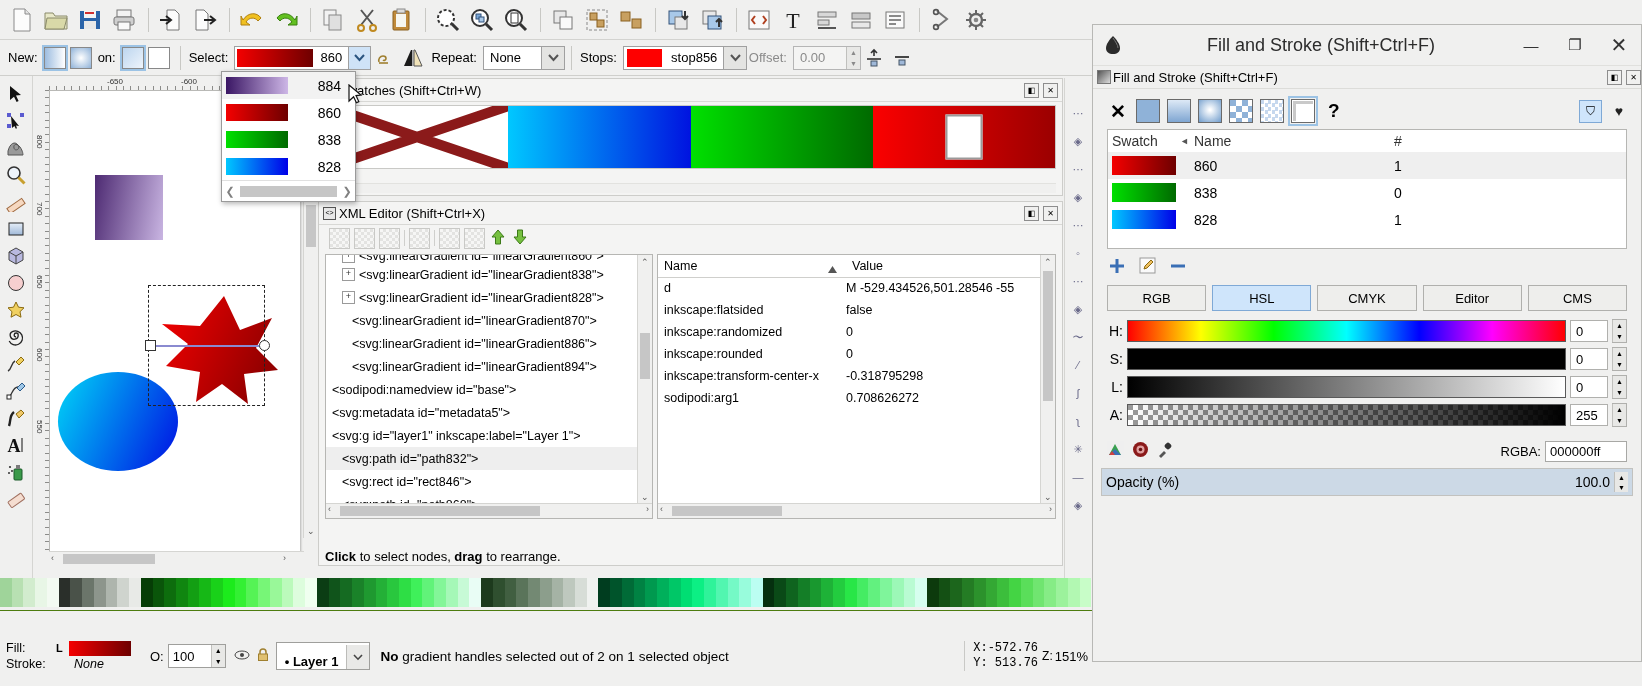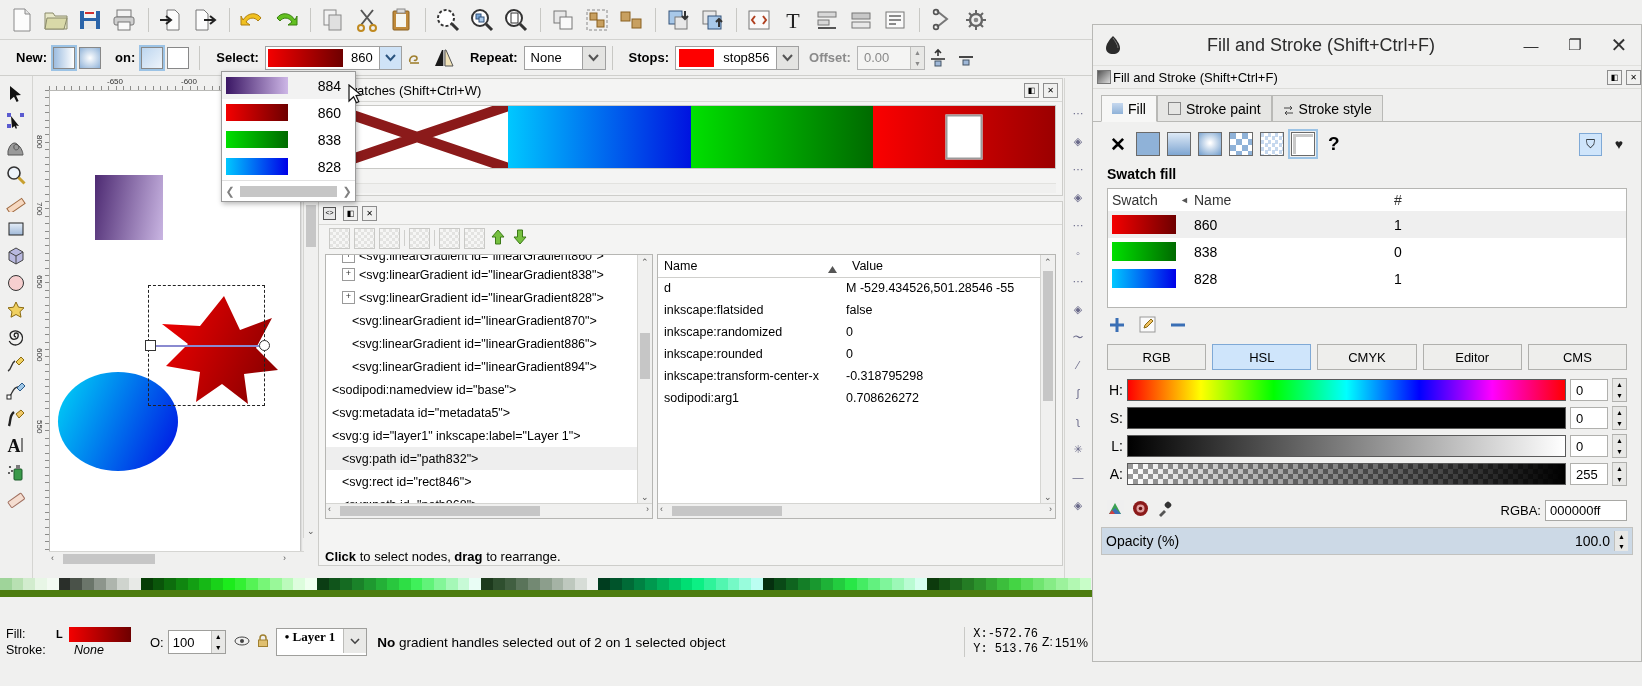--- a/index.html
+++ b/index.html
@@ -7,21 +7,21 @@
   .app{position:absolute;inset:0;background:#f0f0ef;}
 
   
   .maintoolbar{position:absolute;left:0;top:0;width:1092px;height:40px;background:#f0f0ef;border-bottom:1px solid #d3d3d0;display:flex;align-items:center;padding-left:6px;box-sizing:border-box;}
   .tbtn{width:32px;height:32px;display:flex;align-items:center;justify-content:center;margin-right:2px;border-radius:2px;}
   .tbtn svg{display:block;}
   .tsep{width:1px;height:24px;background:#c8c8c4;margin:0 6px;}
 
   
   .ctrlbar{position:absolute;left:0;top:40px;width:1092px;height:36px;background:#f0f0ef;border-bottom:1px solid #cfcfcc;display:flex;align-items:center;padding-left:6px;box-sizing:border-box;font-size:13px;}
-  .ctrlbar .lbl{margin:0 6px 0 10px;font-weight:bold;}
+  .ctrlbar .lbl{margin:0 6px 0 2px;}
   .sqbtn{width:22px;height:22px;border:1px solid #888;box-sizing:border-box;margin-right:4px;}
   .sqbtn.sel{outline:2px solid #9cc3e5;background:#bcd9f2;}
   .combo{display:flex;align-items:center;height:24px;border:1px solid #a0a0a0;background:#fff;box-sizing:border-box;}
   .combo .val{padding:0 6px;white-space:nowrap;}
   .combo .arrow{width:22px;height:22px;display:flex;align-items:center;justify-content:center;background:#cfe3f7;border-left:1px solid #a0a0a0;}
   .combo .arrow.grey{background:#e4e4e2;}
   .spin{display:flex;align-items:center;height:24px;border:1px solid #b5b5b5;background:#f4f4f3;color:#8a8a8a;box-sizing:border-box;}
   .spin .num{padding:0 6px;min-width:40px;text-align:left;}
   .spinbtns{display:flex;flex-direction:column;width:14px;height:22px;}
   .spinbtns i{flex:1;display:flex;align-items:center;justify-content:center;font-style:normal;font-size:7px;line-height:1;background:#e8e8e6;border-left:1px solid #c0c0bd;}
@@ -125,29 +125,29 @@
   .barrow{display:flex;align-items:center;height:26px;border:1px solid #c2c2bf;background:#f4f4f3;margin:6px 8px 0 8px;padding:0 4px;font-size:14px;}
   .barrow .g{flex:1;}
   .barrow.op{background:#ccd9e6;}
 
   
   .palette{position:absolute;left:0;top:578px;width:1092px;height:33px;display:flex;}
   .palette i{display:block;height:33px;flex:1;}
   .palette-arrow{position:absolute;left:0;top:607px;width:1092px;height:18px;background:#f0f0ef;display:flex;align-items:center;}
 
   
-  .statusbar{position:absolute;left:0;top:590px;width:1092px;height:76px;background:#f0f0ef;border-top:7px solid #4d7c0f;}
+  .statusbar{position:absolute;left:0;top:610px;width:1092px;height:76px;background:#f0f0ef;border-top:1px solid #4d7c0f;}
   .sbrow{position:absolute;left:0;top:14px;height:62px;width:1092px;display:flex;align-items:center;}
   .fillstroke{width:140px;font-size:12.5px;line-height:16px;padding-left:6px;}
   .fsline{display:flex;align-items:center;gap:6px;}
   .fslabel{width:44px;}
   .olabel{font-size:13px;margin-left:4px;}
   .obox{display:flex;align-items:center;height:22px;border:1px solid #9f9f9c;background:#fff;margin-left:4px;}
   .obox .n{padding:0 4px;width:34px;font-size:13px;}
-  .layersel{display:flex;align-items:flex-start;height:26px;border:1px solid #9f9f9c;background:#fff;margin-left:6px;font-family:Liberation Serif, serif;}
+  .layersel{display:flex;align-items:flex-end;height:26px;border:1px solid #9f9f9c;background:#fff;margin-left:6px;}
   .layersel .n{padding:0 8px;font-weight:bold;font-size:13px;}
   .layersel .ar{width:22px;height:24px;background:#e9e9e7;border-left:1px solid #bcbcb9;display:flex;align-items:center;justify-content:center;}
   .msg{flex:1;padding-left:10px;font-size:13.5px;}
   .msg b{font-weight:bold;}
   .coords{font-family:"Liberation Mono",monospace;font-size:12px;line-height:15px;padding-left:8px;border-left:1px solid #c9c9c6;}
   .zoomw{display:flex;align-items:center;gap:2px;padding:0 4px;font-size:12px;}
   .zoomnum{font-size:13px;}
 </style>
 </head>
 <body>
@@ -578,20 +578,21 @@
         <div style="flex:1;background:linear-gradient(90deg,#fb0000,#9b0000);position:relative;">
           <div style="position:absolute;left:50%;top:50%;transform:translate(-50%,-50%);width:33px;height:41px;background:#fff;border:2px solid #9a9a9a;"></div>
         </div>
       </div>
       <div style="position:absolute;left:6px;right:6px;bottom:2px;height:9px;background:#f0f0ef;border-top:1px solid #e2e2df;"></div>
     </div>
 
     <div class="panel" style="top:123px;height:365px;">
       <div class="panel-title">
         <span style="display:inline-block;width:11px;height:11px;border:1px solid #555;margin-right:3px;font-size:7px;line-height:10px;text-align:center;background:#e8e8e8;">&lt;&gt;</span>
+        <span class="t">XML Editor (Shift+Ctrl+X)</span>
         <span class="ptbtn">◧</span>
         <span class="ptbtn">✕</span>
       </div>
       <div class="xmltb">
         <div class="xmlbtn"></div>
         <div class="xmlbtn"></div>
         <div class="xmlbtn"></div>
         <div style="width:1px;height:16px;background:#cfcfcc;"></div>
         <div class="xmlbtn"></div>
         <div style="width:1px;height:16px;background:#cfcfcc;"></div>
@@ -940,52 +941,35 @@
       <span class="wbtn">❐</span>
       <span class="wbtn close">✕</span>
     </div>
     <div class="fs-sub">
       <span style="display:inline-block;width:12px;height:12px;margin-right:2px;background:linear-gradient(135deg,#555,#ddd);border:1px solid #777;"></span>
       <span style="flex:1">Fill and Stroke (Shift+Ctrl+F)</span>
       <span class="mini">◧</span>
       <span class="mini">✕</span>
     </div>
 
-    <div class="tabs" id="fs-tabs">
-        <div class="tab active">
-          <span style="display: inline-block; width: 11px; height: 11px; background: linear-gradient(rgb(198, 216, 238), rgb(143, 178, 216));"></span>
-          <span>Fill</span>
-        </div>
-        <div class="tab">
-          <span style="display: inline-block; width: 11px; height: 11px; border: 1px solid rgb(136, 136, 136);"></span>
-          <span>Stroke paint</span>
-        </div>
-        <div class="tab">
-          <span style="display: inline-block; width: 11px; height: 11px;"><svg width="11" height="11" viewBox="0 0 11 11">
-              <path d="M1 3h8M7 1l2 2-2 2M10 8H2M4 6L2 8l2 2" fill="none" stroke="#444"></path>
-            </svg></span>
-          <span>Stroke style</span>
-        </div>
-      </div>
 
     <div class="fillrow">
       <span style="font-size:19px;font-weight:bold;width:22px;text-align:center;">✕</span>
       <span class="fillbtn" style="background:#8fb2d8;"></span>
       <span class="fillbtn" style="background:linear-gradient(180deg,#dde9f6,#7fa6d2);"></span>
       <span class="fillbtn" style="background:radial-gradient(circle at 50% 45%,#fff 5%,#6f9ccc 100%);"></span>
       <span class="fillbtn" style="background:repeating-conic-gradient(#fff 0 25%, #8fb2d8 0 50%) 0 0/12px 12px;"></span>
       <span class="fillbtn" style="background:repeating-conic-gradient(#fff 0 25%, #c6d8ee 0 50%) 0 0/7px 7px;"></span>
       <span class="fillbtn sel" style="background:#fff;box-shadow:inset 0 0 0 1px #fff, inset 2px 2px 0 2px #c9c9c9;"></span>
       <span style="font-size:19px;font-weight:bold;margin-left:6px;">?</span>
       <span style="flex:1"></span>
       <span style="display:inline-block;width:21px;height:21px;background:#cfe5fb;border:1px solid #7fa9d6;text-align:center;line-height:20px;font-size:12px;">⛉</span>
       <span style="display:inline-block;width:20px;margin-right:12px;color:#222;font-size:14px;text-align:center;">♥</span>
     </div>
 
-    <div class="swatchfill-lbl">Swatch fill</div>
 
     <div class="swtable">
       <div class="swthead">
         <div class="swc1">Swatch</div>
         <div style="width:14px;font-size:9px;color:#555;">◄</div>
         <div class="swc2">Name</div>
         <div class="swc3">#</div>
       </div>
       <div id="swatch-rows">
           <div class="swtrow sel">

